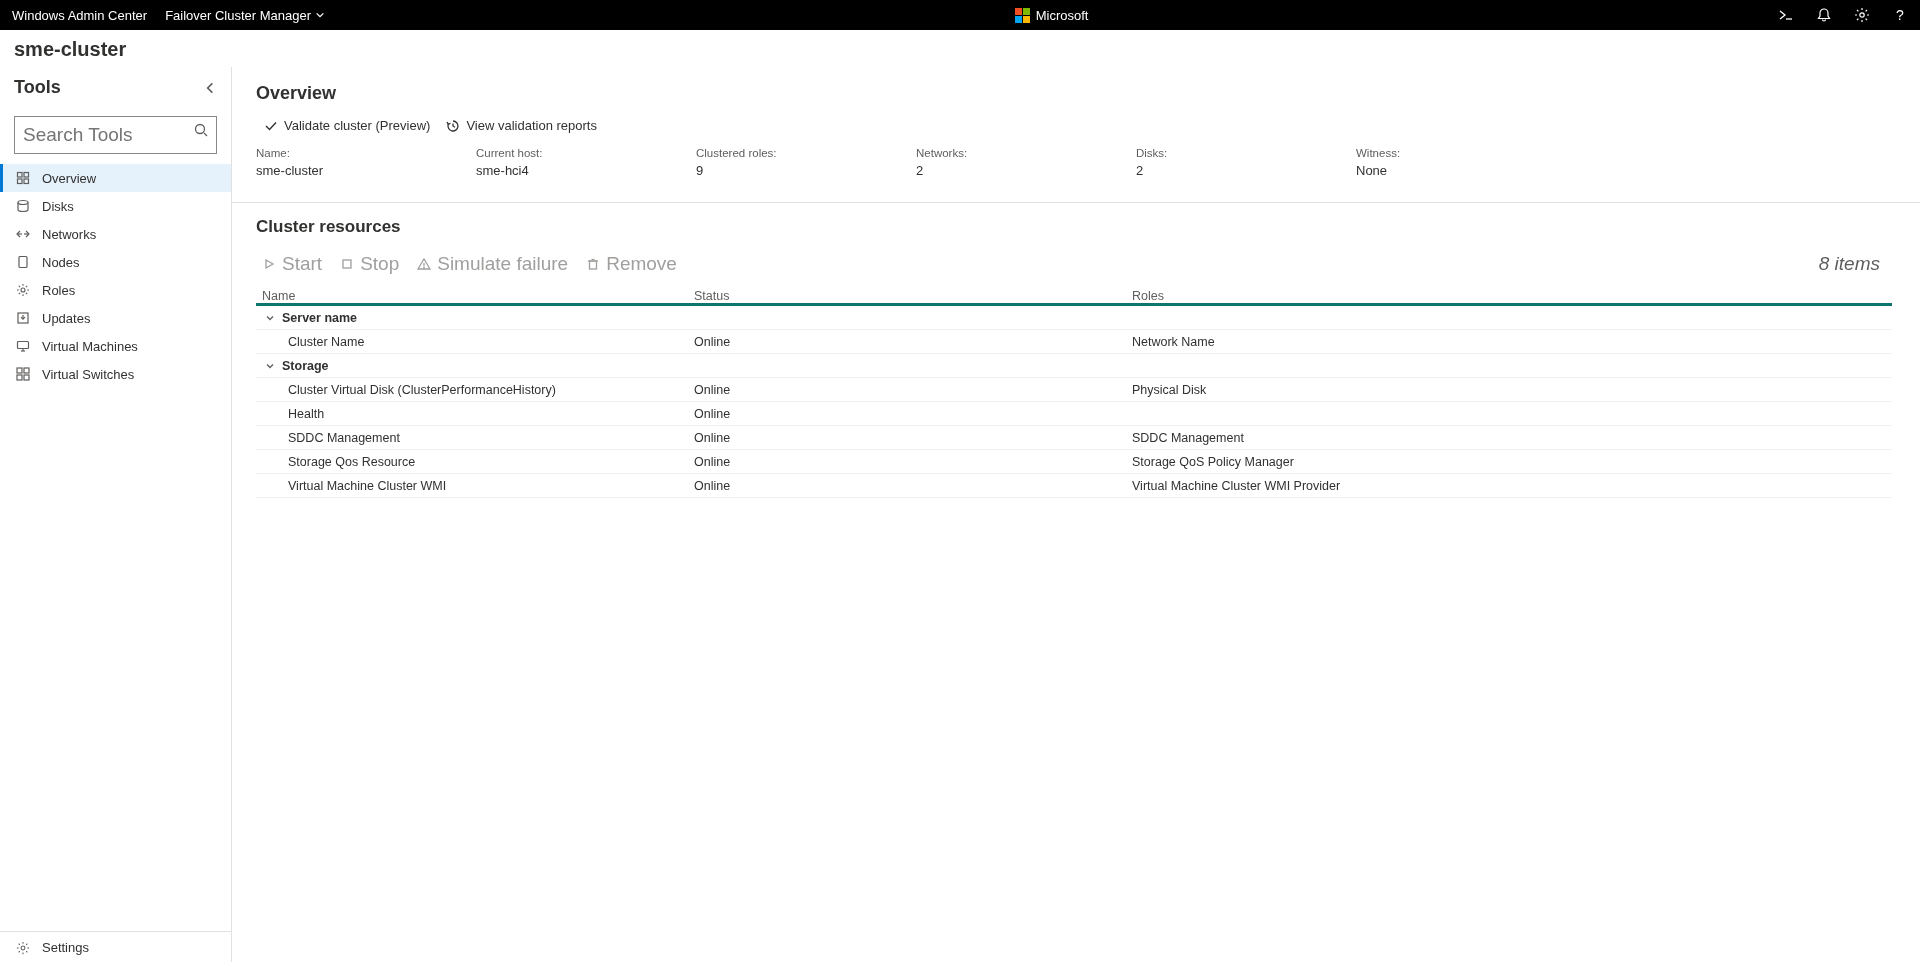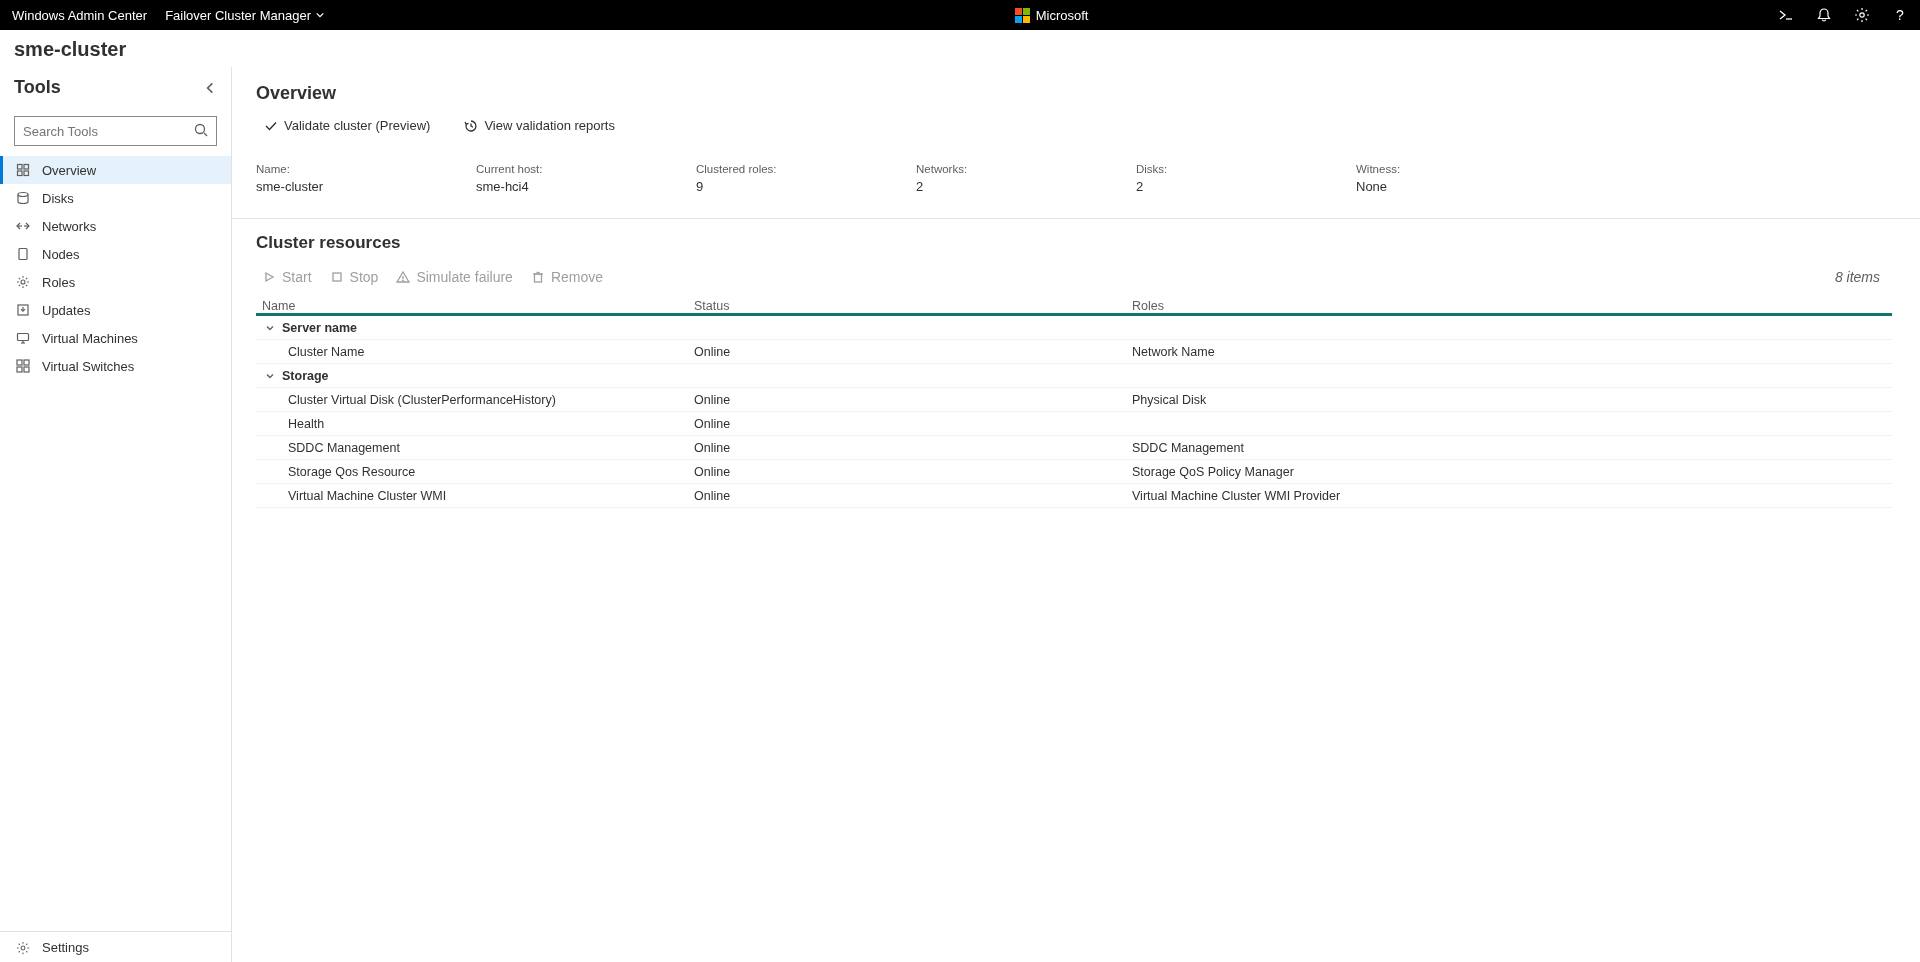--- a/index.html
+++ b/index.html
@@ -21,43 +21,43 @@
   
   .cluster-title { font-size: 20px; font-weight: 600; padding: 8px 14px 6px; }
   
   .layout { display: flex; height: calc(100% - 30px - 36px); }
   .sidebar { width: 232px; border-right: 1px solid #e1e1e1; display: flex; flex-direction: column; }
   .sidebar-top { padding: 10px 14px 6px; }
   .sidebar-head { display: flex; align-items: center; justify-content: space-between; }
   .sidebar-head h2 { margin: 0; font-size: 18px; font-weight: 600; }
   .collapse-ico { width: 14px; height: 14px; cursor: pointer; }
   .search-wrap { margin-top: 12px; position: relative; padding: 0 14px 8px; }
-  .search-input { width: 100%; height: 30px; border: 1px solid #8a8886; padding: 4px 28px 4px 8px; font-size: 13px; outline: none; }
+  .search-input { width: 100%; height: 38px; border: 1px solid #8a8886; padding: 4px 28px 4px 8px; font-size: 19px; outline: none; }
   .search-icon { position: absolute; right: 22px; top: 6px; width: 16px; height: 16px; color: #605e5c; }
   .tools-list { flex: 1; overflow-y: auto; padding-top: 2px; }
   .tool-item { display: flex; align-items: center; gap: 12px; padding: 6px 14px 6px 16px; cursor: pointer; font-size: 13px; color: #323130; height: 28px; }
   .tool-item.active { background: #e5f1fb; position: relative; }
   .tool-item.active::before { content: ""; position: absolute; left: 0; top: 0; bottom: 0; width: 3px; background: #0078d4; }
   .tool-icon { width: 14px; height: 14px; display: inline-flex; align-items: center; justify-content: center; color: #605e5c; }
   .tool-icon svg { width: 14px; height: 14px; }
   .sidebar-bottom { border-top: 1px solid #e1e1e1; }
   .settings-item { display: flex; align-items: center; gap: 12px; padding: 8px 14px 8px 16px; cursor: pointer; font-size: 13px; }
   
   .content { flex: 1; overflow-y: auto; padding: 16px 28px 20px 24px; }
   .content h1 { margin: 0 0 14px; font-size: 18px; font-weight: 700; }
-  .actions-row { display: flex; gap: 34px; padding: 0 0 14px 8px; }
+  .actions-row { display: flex; gap: 16px; padding: 0 0 14px 8px; }
   .action-btn { display: inline-flex; align-items: center; gap: 6px; font-size: 13px; cursor: pointer; color: #323130; }
   .action-btn svg { width: 14px; height: 14px; }
-  .stats { display: flex; gap: 0; padding: 0 0 8px 0; flex-wrap: wrap; margin-top: 16px; }
+  .stats { display: flex; gap: 0; padding: 0 0 8px 0; flex-wrap: wrap; }
   .stat { min-width: 220px; padding-right: 24px; margin-bottom: 10px; }
   .stat-label { font-size: 11.5px; color: #605e5c; margin-bottom: 4px; }
   .stat-value { font-size: 13px; color: #323130; }
   .divider { border-top: 1px solid #e1e1e1; margin: 6px -28px 14px -24px; }
   .resources h2 { margin: 0 0 12px; font-size: 17px; font-weight: 700; }
-  .res-toolbar { display: flex; align-items: center; gap: 18px; color: #a19f9d; font-size: 14px; padding: 4px 0 10px 6px; }
+  .res-toolbar { display: flex; align-items: center; gap: 18px; color: #a19f9d; font-size: 19px; padding: 4px 0 10px 6px; }
   .res-btn { display: inline-flex; align-items: center; gap: 6px; cursor: default; }
   .res-btn svg { width: 14px; height: 14px; stroke: #a19f9d; }
   .res-count { margin-left: auto; font-style: italic; color: #605e5c; margin-right: 12px; }
   .res-table { width: 100%; font-size: 12.5px; }
   .res-header { display: flex; color: #605e5c; border-bottom: 3px solid #0f766e; padding: 4px 0 0; }
   .col-name { flex: 0 0 438px; padding-left: 6px; }
   .col-status { flex: 0 0 438px; }
   .col-type { flex: 1; }
   .res-row { display: flex; align-items: center; height: 24px; border-bottom: 1px solid #f0f0f0; }
   .res-row .col-name { display: flex; align-items: center; }

